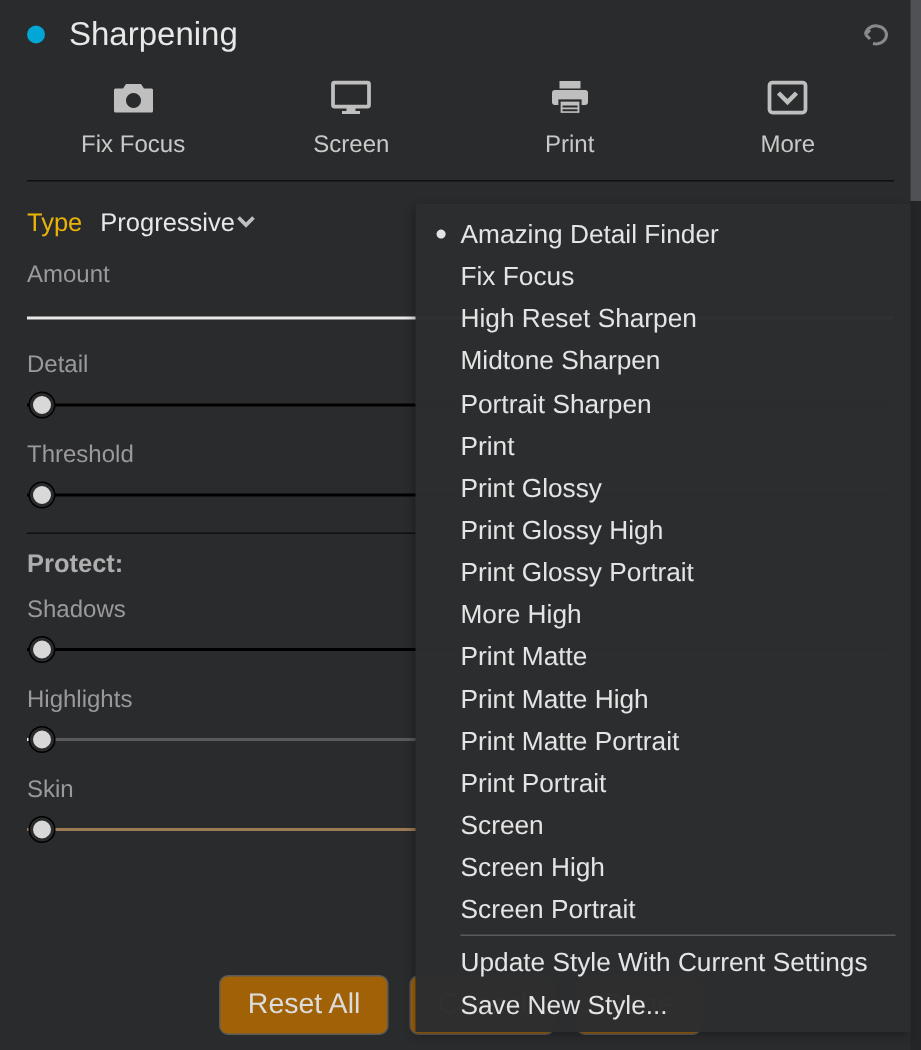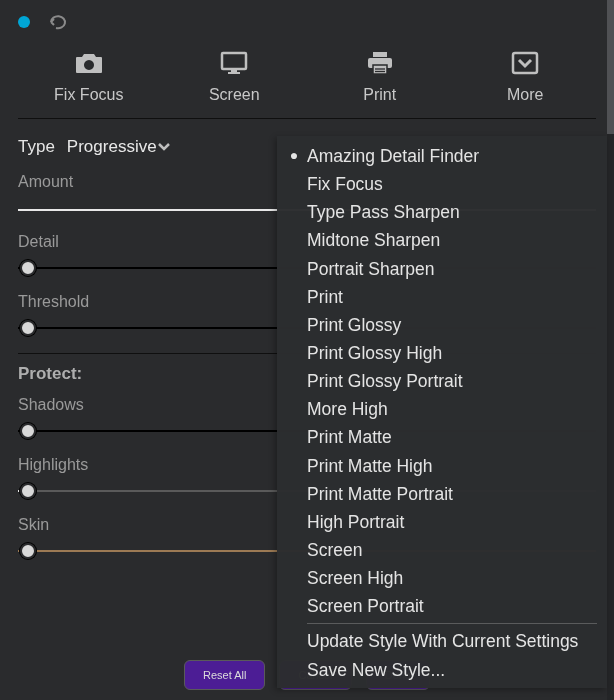--- a/index.html
+++ b/index.html
@@ -17,42 +17,42 @@
   .tabs { display: flex; padding: 8px 20px 14px 20px; gap: 8px; }
   .tab { flex: 1; display: flex; flex-direction: column; align-items: center; cursor: pointer; }
   .tab .icon { width: 34px; height: 26px; display:flex; align-items:center; justify-content:center; margin-bottom: 10px; }
   .tab .icon svg { fill:#bfbfbf; }
   .tab .lbl { font-size: 16px; color: #c8c8c8; }
 
   .divider { height: 1px; background: #0f0f0f; margin: 0 18px; }
 
   
   .type-row { display: flex; align-items: center; padding: 18px 18px 10px 18px; gap: 12px; }
-  .type-row .tl { font-size: 17px; color: #e5e5e5; }
+  .type-row .tl { font-size: 17px; color: #eab308; }
   .type-row .sel { display:flex; align-items:center; cursor:pointer; }
   .type-row .sel .val { font-size: 17px; color: #e8e8e8; }
   .type-row .chev svg{ stroke:#bfbfbf; fill:none; stroke-width:2.5;}
 
   
   .slgrp { padding: 0 18px 0 18px; }
   .slgrp .sllbl { font-size: 16px; color: #9a9a9a; margin-top: 6px; margin-bottom: 18px; }
   .slider-line { position: relative; height: 14px; margin-bottom: 18px; }
   .track { position:absolute; top:50%; left:0; right:0; height:2px; background:#000; transform:translateY(-50%); }
   .track.light { background:#5a5a5a; }
   .track.skin { background:#9c7a54; }
   .fill-white { position:absolute; top:50%; left:0; height:2px; background:#e8e8e8; transform:translateY(-50%); }
   .thumb { position:absolute; top:50%; width:16px; height:16px; border-radius:50%; background:#d8d8d8; border:2px solid #2a2b2d; transform:translate(-50%,-50%); box-shadow:0 0 0 1px #000; }
 
   .plain-line { height:2px; background:#e8e8e8; margin: 8px 18px 22px 18px; }
 
   .section-lbl { font-size: 17px; font-weight:600; color:#aeaeae; padding: 0 18px; margin-top:10px; margin-bottom:12px; }
 
   
   .footer { position:absolute; bottom:10px; left:0; right:0; display:flex; justify-content:center; gap:14px;}
-  .btn { border:1px solid #5a5a5a; border-radius:6px; background:#4c1d95; color:#dcdcdc; font-size:11px; padding:8px 18px; cursor:pointer;}
+  .btn { border:1px solid #5a5a5a; border-radius:6px; background:#a16207; color:#dcdcdc; font-size:19px; padding:8px 18px; cursor:pointer;}
 
   
   .dropdown { position:absolute; top:136px; left:277px; right:7px; background:rgba(44,45,47,0.98); padding:6px 0 4px 0; box-shadow: -2px 2px 6px rgba(0,0,0,0.3); }
   .dd-item { display:flex; align-items:center; padding: 2px 14px 2px 10px; font-size:17.5px; color:#e4e4e4; line-height:1.38; cursor:pointer; white-space:nowrap;}
   .dd-item .bullet { width:14px; text-align:center; font-size:14px; }
   .dd-item .txt { padding-left:6px; }
   .dd-item.disabled .txt { color:#e5e5e5; }
   .dd-sep { height:1px; background:#5a5b5c; margin:3px 10px 3px 30px; }
 
   
@@ -62,20 +62,21 @@
 </head>
 <body>
 <div class="panel">
 
   <div class="rscroll">
     <div class="th"></div>
   </div>
 
   <div class="hdr">
     <div class="dot"></div>
+    <div class="title">Sharpening</div>
     <div class="undo">
       <svg width="20" height="16" viewBox="0 0 20 16">
           <path d="M3 8 A7 6 0 1 1 8 14 M3 8 L6 5 M3 8 L6 11"></path>
         </svg>
     </div>
   </div>
 
   <div class="tabs">
     <div class="tab">
       <div class="icon">
@@ -191,21 +192,21 @@
       <div class="dd-item">
         <span class="bullet">●</span>
         <span class="txt">Amazing Detail Finder</span>
       </div>
       <div class="dd-item">
         <span class="bullet"></span>
         <span class="txt">Fix Focus</span>
       </div>
       <div class="dd-item">
         <span class="bullet"></span>
-        <span class="txt">Type Pass Sharpen</span>
+        <span class="txt">High Reset Sharpen</span>
       </div>
       <div class="dd-item">
         <span class="bullet"></span>
         <span class="txt">Midtone Sharpen</span>
       </div>
       <div class="dd-item">
         <span class="bullet"></span>
         <span class="txt">Portrait Sharpen</span>
       </div>
       <div class="dd-item">
@@ -235,21 +236,21 @@
       <div class="dd-item">
         <span class="bullet"></span>
         <span class="txt">Print Matte High</span>
       </div>
       <div class="dd-item">
         <span class="bullet"></span>
         <span class="txt">Print Matte Portrait</span>
       </div>
       <div class="dd-item">
         <span class="bullet"></span>
-        <span class="txt">High Portrait</span>
+        <span class="txt">Print Portrait</span>
       </div>
       <div class="dd-item">
         <span class="bullet"></span>
         <span class="txt">Screen</span>
       </div>
       <div class="dd-item">
         <span class="bullet"></span>
         <span class="txt">Screen High</span>
       </div>
       <div class="dd-item">

